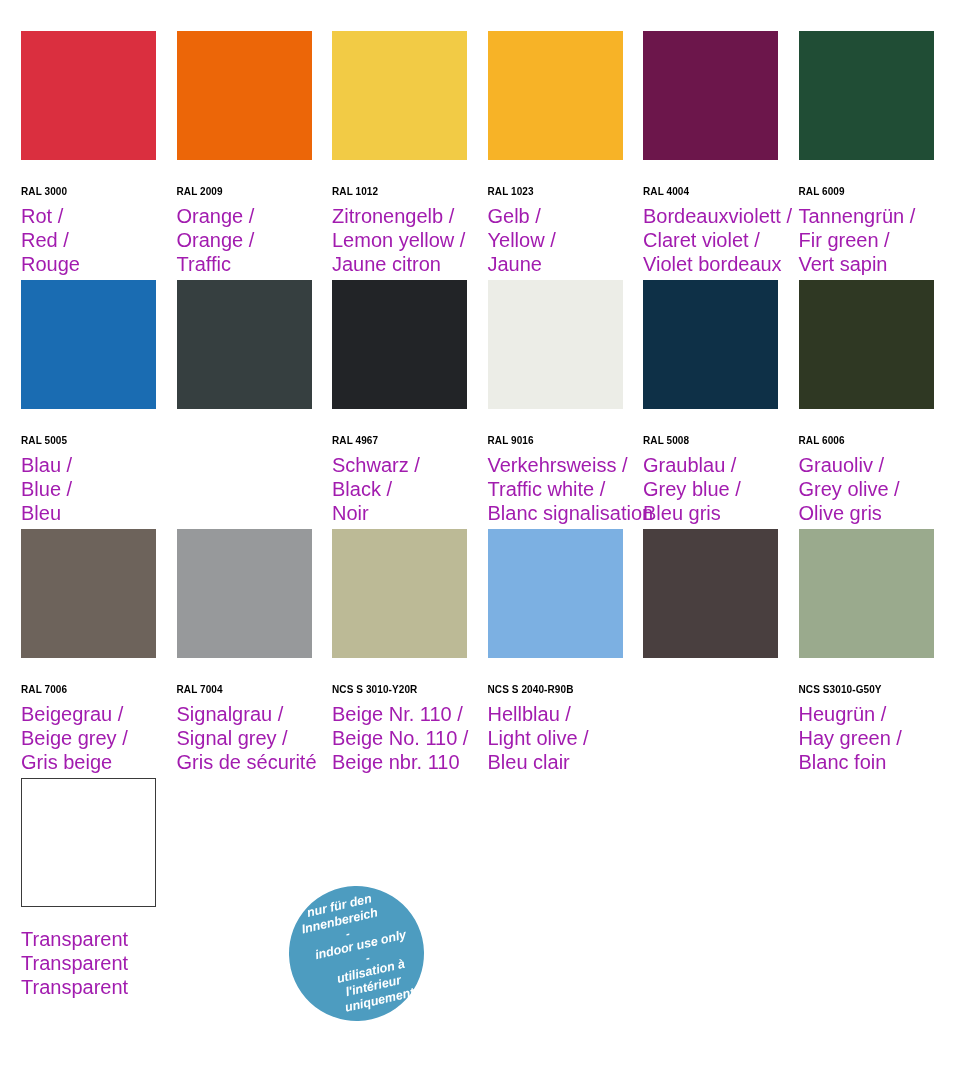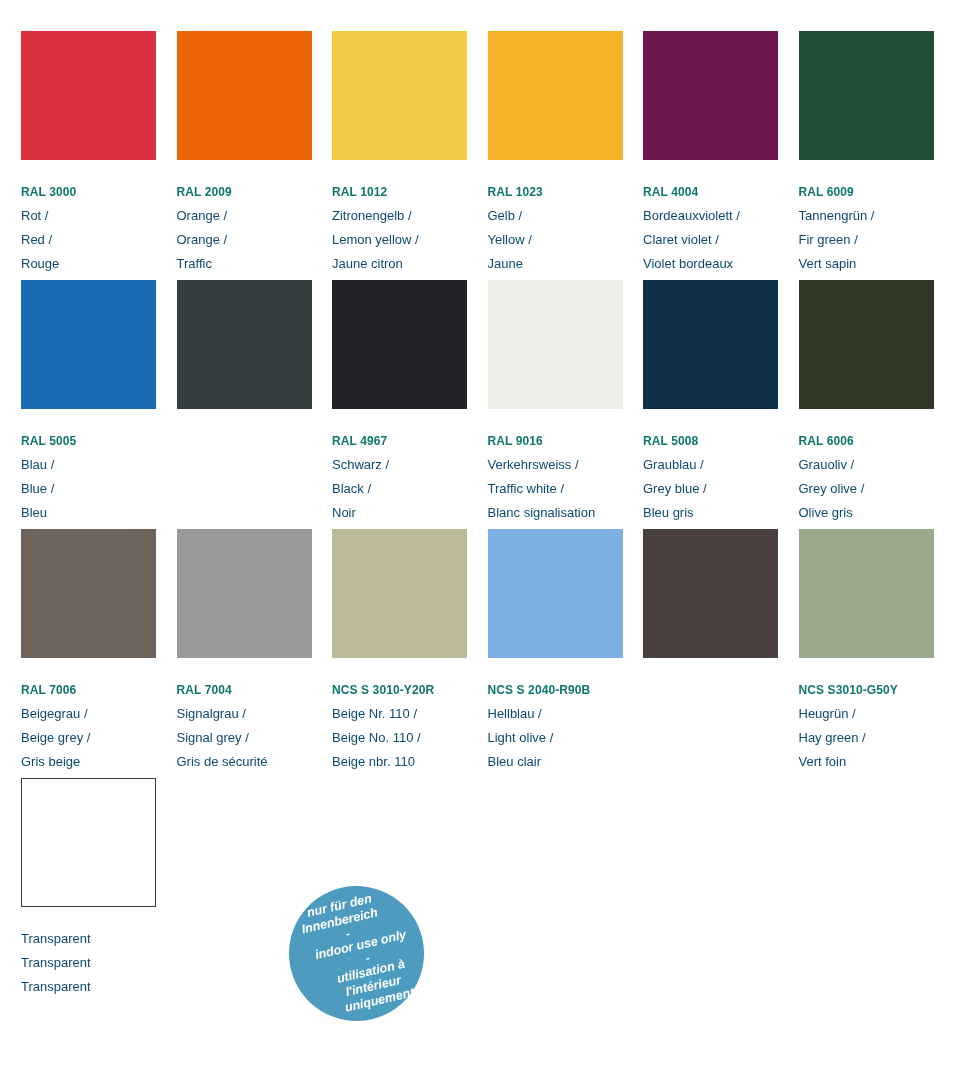--- a/index.html
+++ b/index.html
@@ -48,32 +48,32 @@
     border: 1px solid #3a3a3a;
   }
 
   .labels {
     padding-top: 20px;
     width: 160px;
   }
 
   .code {
     font-weight: bold;
-    font-size: 12px;
+    font-size: 10px;
     line-height: 24px;
-    color: #0f766e;
+    color: #000000;
     letter-spacing: 0.1px;
     white-space: nowrap;
   }
 
   .name {
     font-weight: normal;
-    font-size: 13px;
+    font-size: 20px;
     line-height: 24px;
-    color: #0c4a6e;
+    color: #a21caf;
     white-space: nowrap;
   }
 
   
   .badge {
     position: absolute;
     left: 289px;
     top: 886px;
     width: 135px;
     height: 135px;
@@ -247,21 +247,21 @@
       </div>
       <div class="cell">
         <div class="swatch" style="background: rgb(73, 63, 63);"></div>
       </div>
       <div class="cell">
         <div class="swatch" style="background: rgb(154, 170, 141);"></div>
         <div class="labels">
           <div class="code">NCS S3010-G50Y</div>
           <div class="name">Heugrün /</div>
           <div class="name">Hay green /</div>
-          <div class="name">Vert foin</div>
+          <div class="name">Blanc foin</div>
         </div>
       </div>
       <div class="cell">
         <div class="swatch transparent"></div>
         <div class="labels">
           <div class="name">Transparent</div>
           <div class="name">Transparent</div>
           <div class="name">Transparent</div>
         </div>
       </div>

